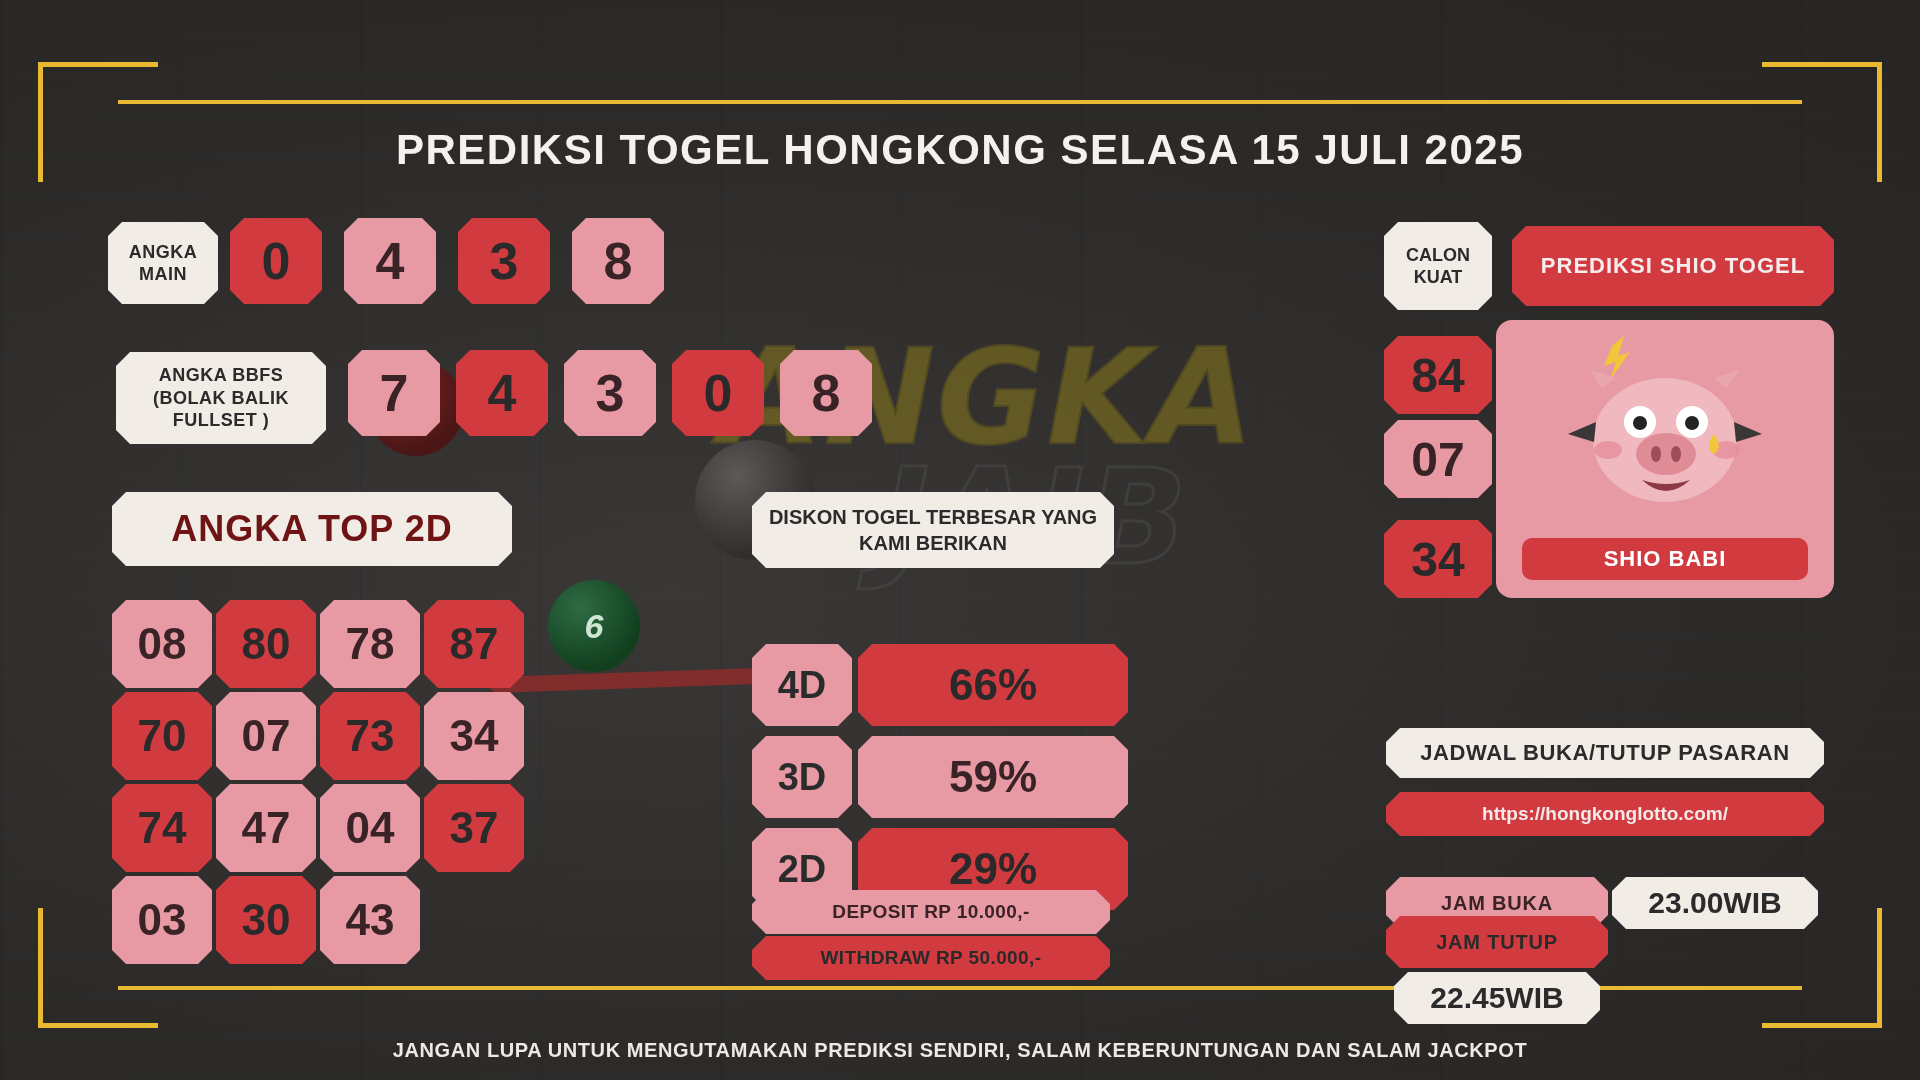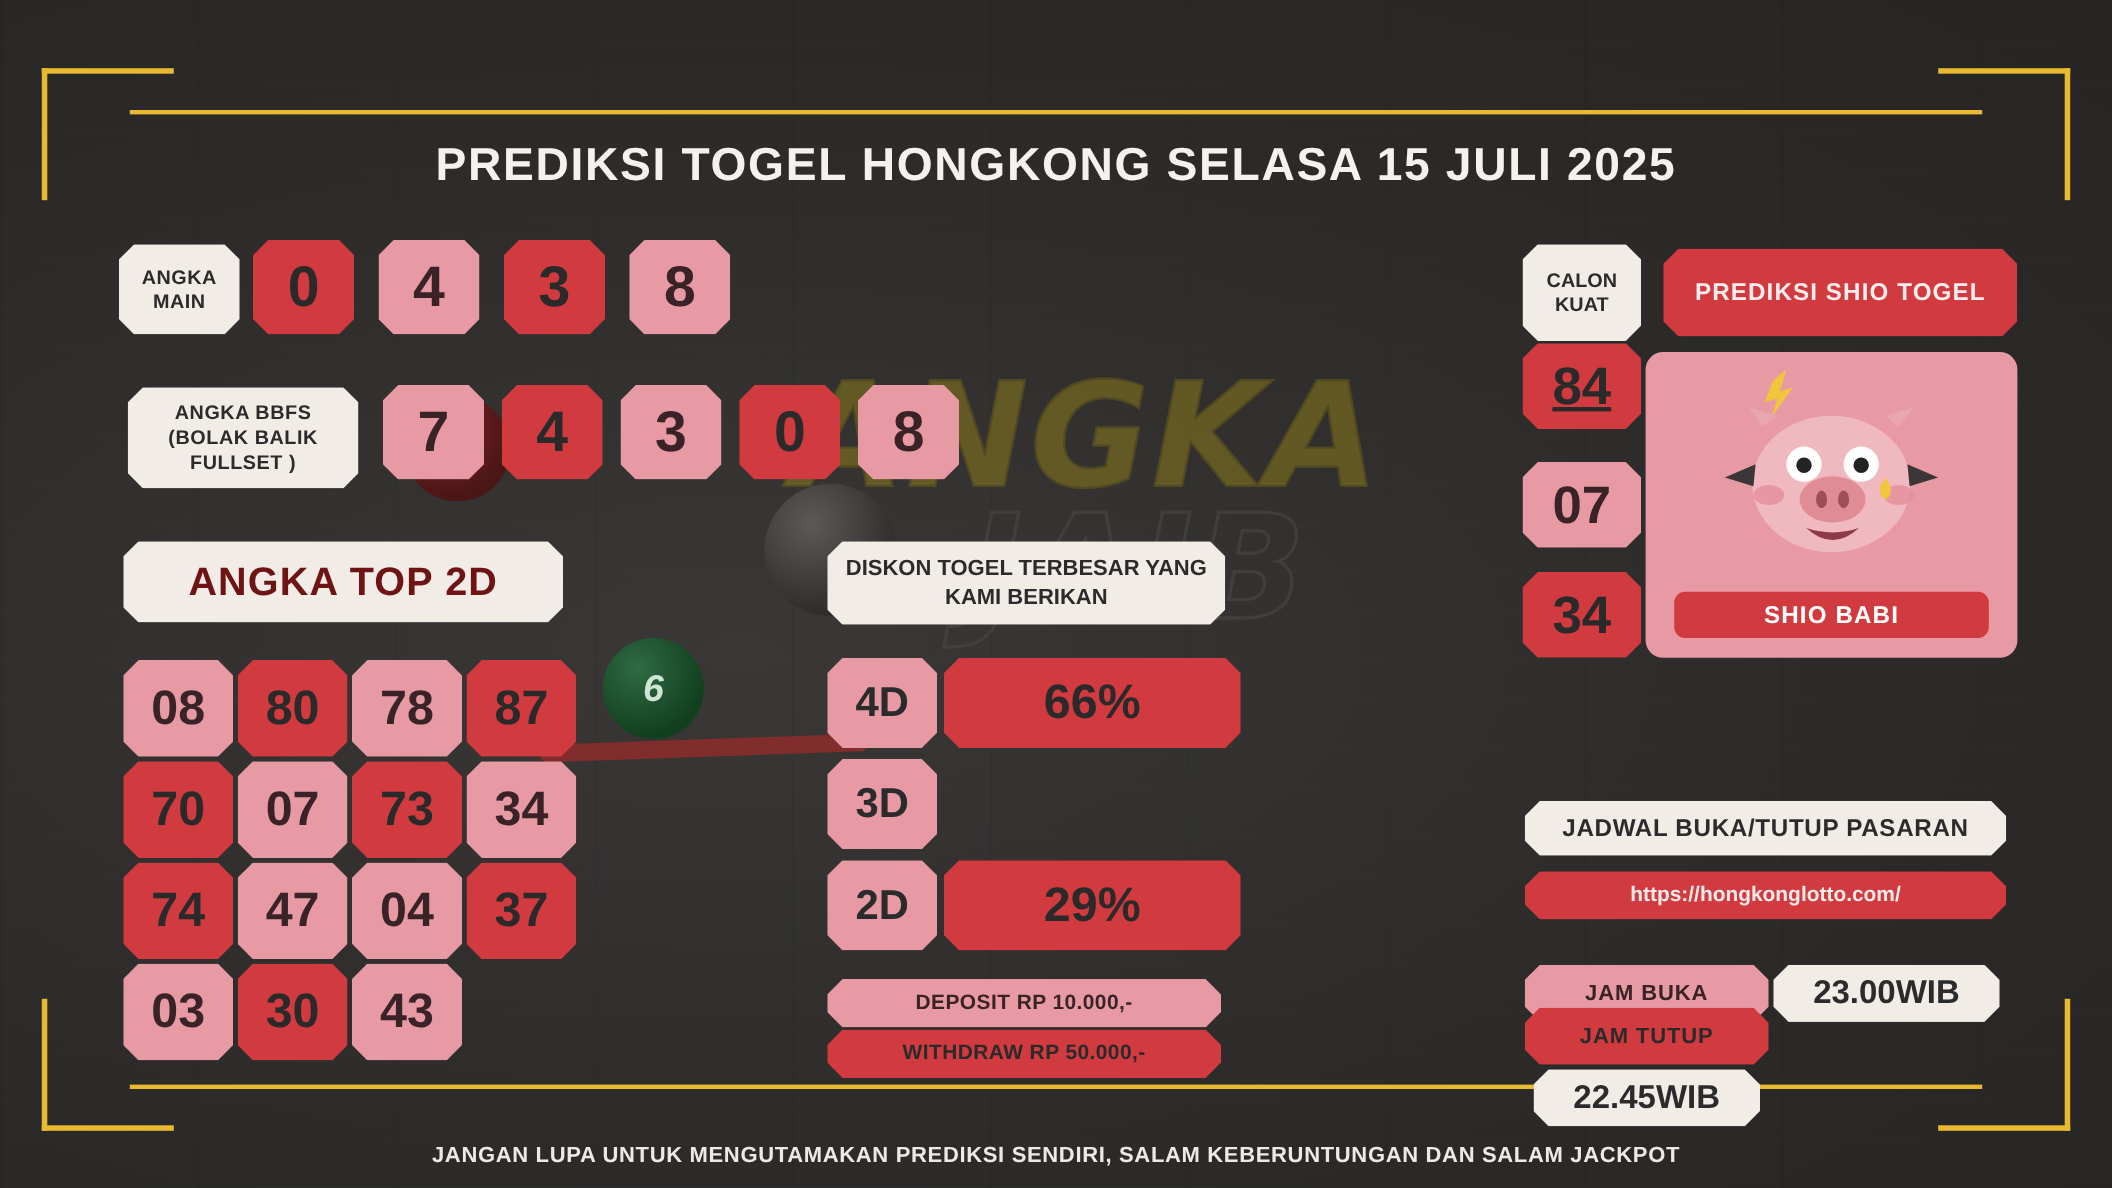--- a/index.html
+++ b/index.html
@@ -172,21 +172,21 @@
 
   
   #diskon-label {
     position: absolute; left: 752px; top: 492px;
     width: 362px; height: 76px;
     background: #f2ece7; color: #2b2b2b;
     font-size: 20px; font-weight: 800; line-height: 1.3;
     display: flex; align-items: center; justify-content: center;
     text-align: center;
   }
-  .disk-row { position: absolute; display: flex; align-items: center; gap: 6px; }
+  .disk-row { position: absolute; display: flex; align-items: center; gap: 6px; margin-top: 46px; }
   .disk-key {
     width: 100px; height: 82px;
     font-size: 38px; font-weight: 800;
     display: flex; align-items: center; justify-content: center;
     background: #e89aa4; color: #2b2b2b;
   }
   .disk-val {
     width: 270px; height: 82px;
     font-size: 44px; font-weight: 800;
     display: flex; align-items: center; justify-content: center;
@@ -337,33 +337,34 @@
   </div>
 
   <div class="oct" id="diskon-label">DISKON TOGEL TERBESAR YANG KAMI BERIKAN</div>
 
   <div class="disk-row" style="left:752px; top:598px;">
     <div class="disk-key oct">4D</div>
     <div class="disk-val oct red">66%</div>
   </div>
   <div class="disk-row" style="left:752px; top:690px;">
     <div class="disk-key oct">3D</div>
+    <div class="disk-val oct pink">59%</div>
   </div>
   <div class="disk-row" style="left:752px; top:782px;">
     <div class="disk-key oct">2D</div>
     <div class="disk-val oct red">29%</div>
   </div>
 
   <div class="bank-row oct pink" style="top:890px;">DEPOSIT RP 10.000,-</div>
   <div class="bank-row oct red" style="top:936px;">WITHDRAW RP 50.000,-</div>
 
   <div class="oct" id="calon-kuat-label">CALON KUAT</div>
   <div class="oct" id="prediksi-shio-banner">PREDIKSI SHIO TOGEL</div>
 
-  <div class="calon-num oct red" style="top:312px;text-decoration:underline;">84</div>
+  <div class="calon-num oct red" style="top:336px;">84</div>
   <div class="calon-num oct pink" style="top:420px;">07</div>
   <div class="calon-num oct red" style="top:520px;">34</div>
 
   <div id="shio-card">
     <svg width="230" height="190" viewBox="0 0 230 190">
 
       <path d="M62 16 L74 6 L68 26 L80 22 L60 50 L66 32 L54 36 Z" fill="#f2c63a"></path>
 
       <path d="M52 58 L40 40 L66 48 Z" fill="#e8a6ae"></path>
       <path d="M176 58 L190 40 L164 48 Z" fill="#e8a6ae"></path>

